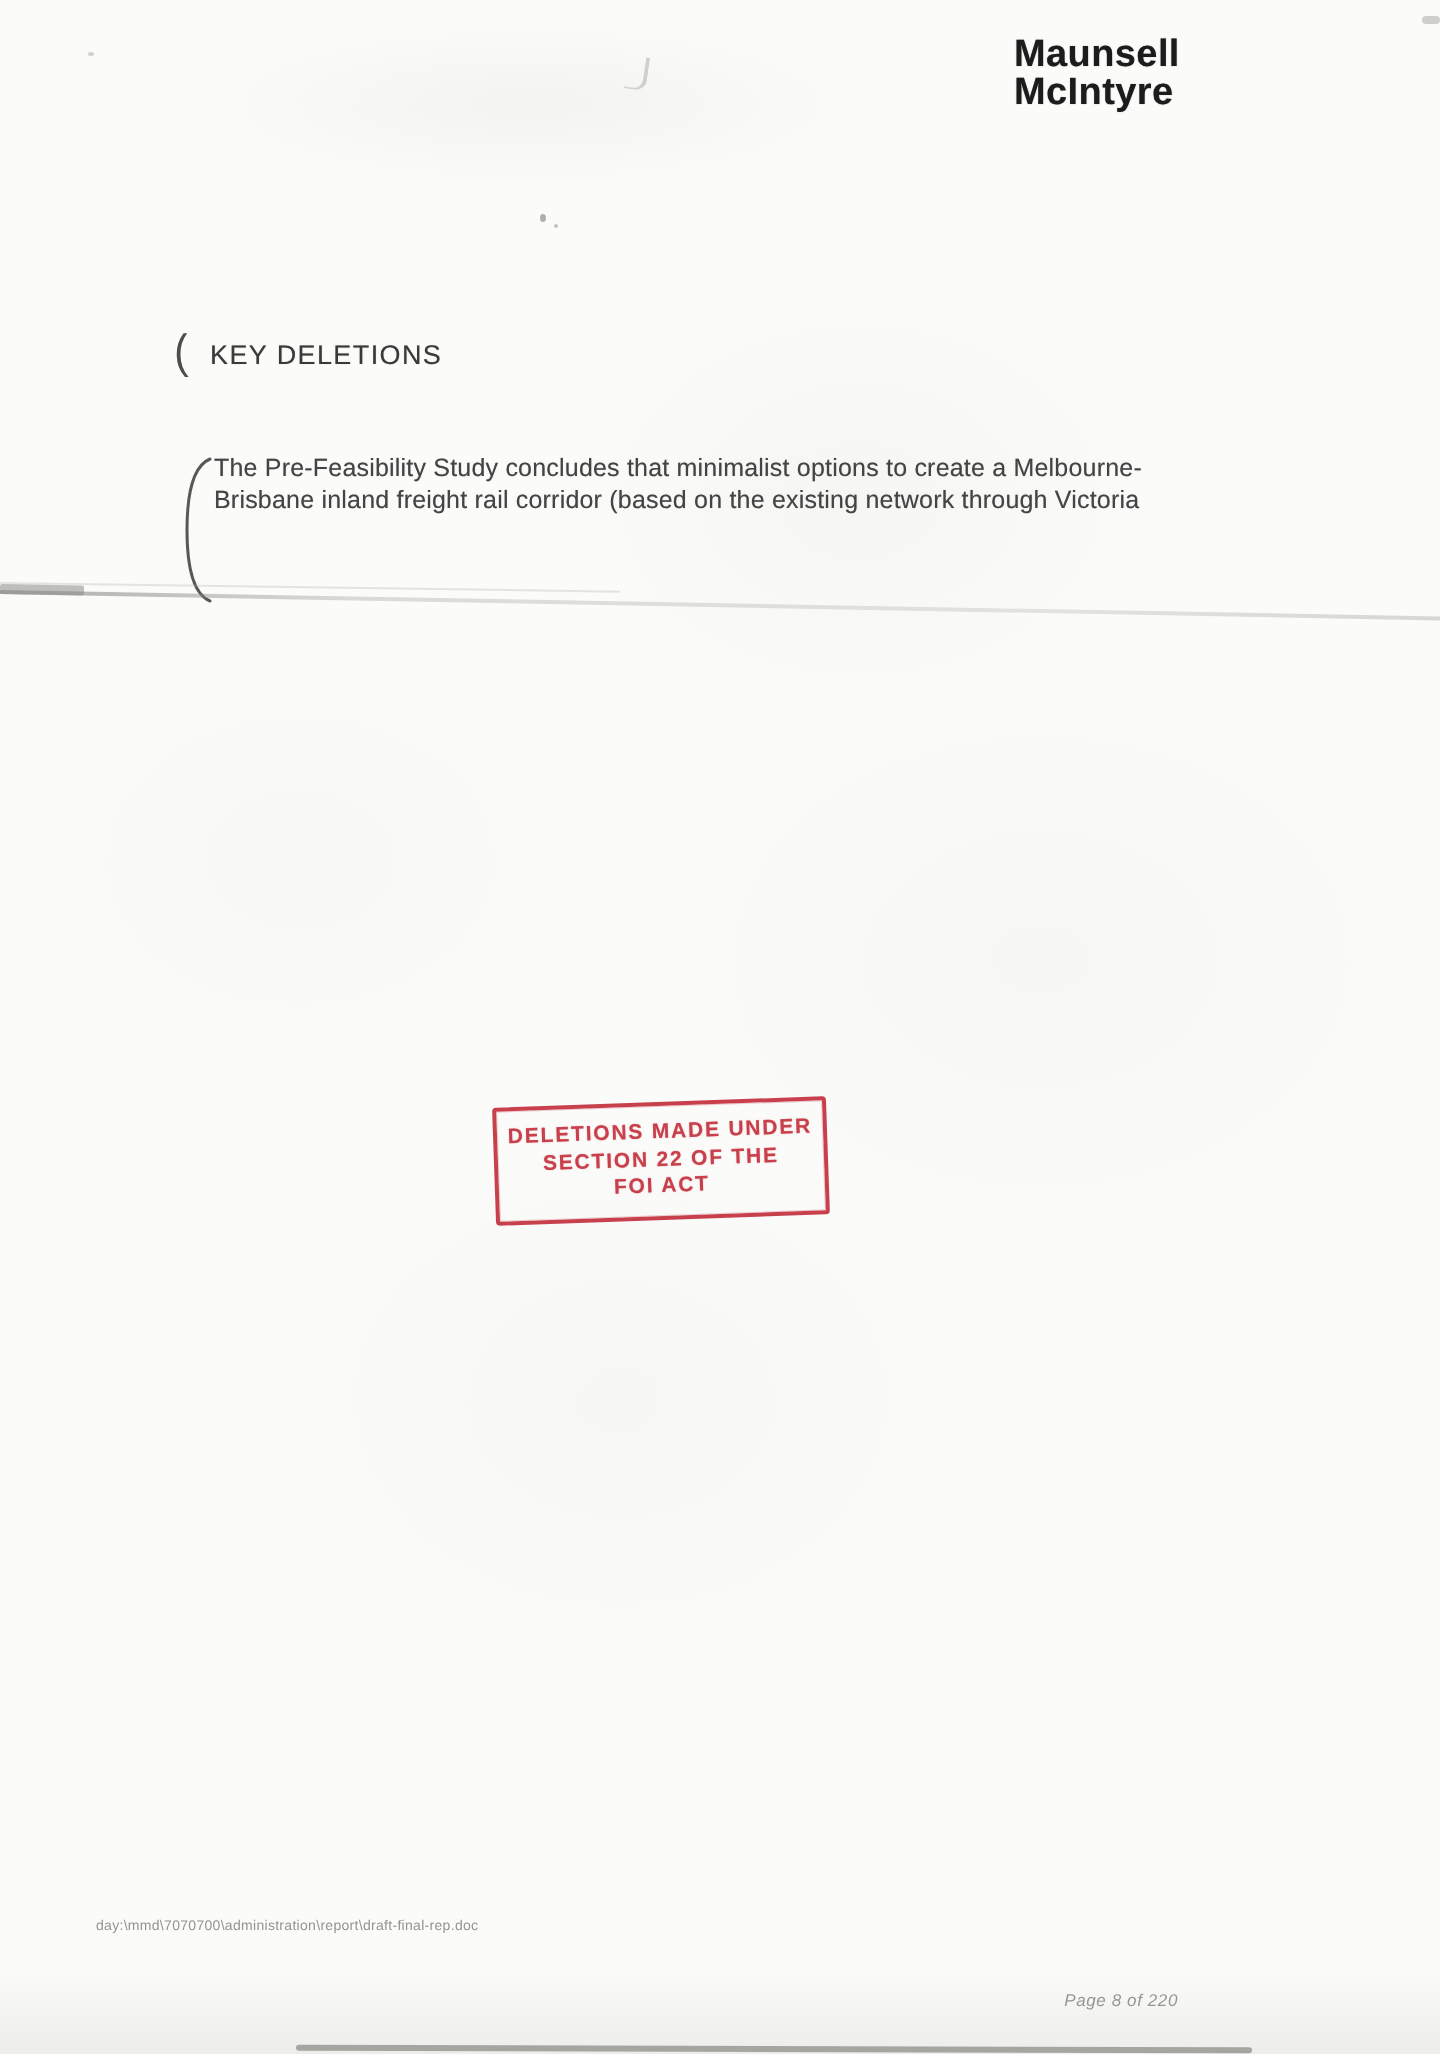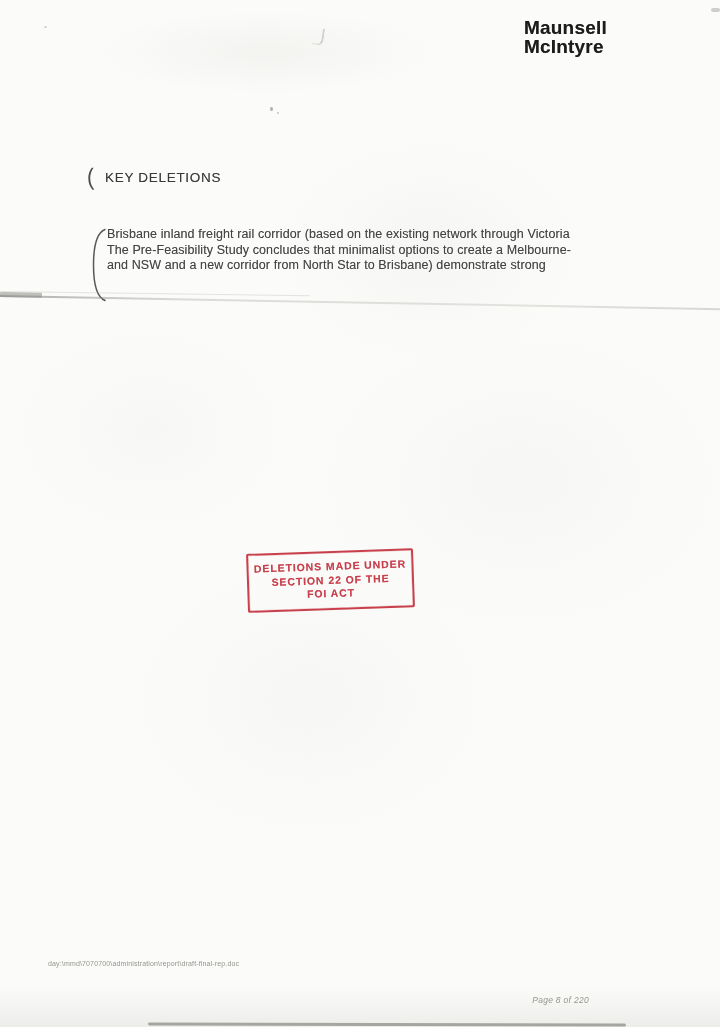--- a/index.html
+++ b/index.html
@@ -11,21 +11,21 @@
       radial-gradient(220px 160px at 430px 250px, rgba(175,175,170,0.07), transparent 70%),
       radial-gradient(300px 220px at 520px 480px, rgba(175,175,170,0.06), transparent 70%),
       radial-gradient(260px 200px at 310px 700px, rgba(175,175,170,0.06), transparent 70%),
       radial-gradient(200px 150px at 150px 430px, rgba(175,175,170,0.05), transparent 70%),
       linear-gradient(to bottom, rgba(200,200,195,0) 96%, rgba(150,150,145,0.14) 100%);
     overflow:hidden;
     font-family:"Liberation Sans", sans-serif;
     color:var(--ink, #3f3f3f);
   }
   .logo {
-    position:absolute; top:19px; left:524px;
+    position:absolute; top:19px; left:507px;
     font-size:19px; line-height:18.5px; font-weight:bold; color:#1c1c1c;
     letter-spacing:0.2px;
     text-shadow:0 0 0.5px rgba(30,30,30,0.55);
   }
   .heading-row { position:absolute; top:165px; left:87px; white-space:nowrap; }
   .heading-bracket {
     display:inline-block; font-size:21px; color:#4d4d4d; font-weight:400;
     transform:scaleY(1.12) rotate(-2deg); vertical-align:middle; margin-right:11px;
   }
   .heading {
@@ -113,23 +113,22 @@
 
   <div class="heading-row">
     <span class="heading-bracket">(</span><h1 class="heading">KEY DELETIONS</h1>
   </div>
 
   <div class="para-wrap">
     <svg class="big-brace" viewBox="0 0 16 74" aria-hidden="true">
       <path d="M15 1.5 C6.5 5 3.5 19 3.5 37 C3.5 55 6.5 69 15 72.5" fill="none" stroke="#585858" stroke-width="1.5" stroke-linecap="round"></path>
     </svg>
     <div class="para">
+      <span>The Pre-Feasibility Study concludes that minimalist options to create a Melbourne-</span>
       <span>Brisbane inland freight rail corridor (based on the existing network through Victoria</span>
-      <span>The Pre-Feasibility Study concludes that minimalist options to create a Melbourne-</span>
-      <span>and NSW and a new corridor from North Star to Brisbane) demonstrate strong</span>
     </div>
   </div>
 
   <div class="scan-line-faint"></div>
   <div class="scan-line"></div>
   <div class="scan-line-start"></div>
 
   <div class="stamp">
     <div>DELETIONS MADE UNDER</div>
     <div>SECTION 22 OF THE</div>

